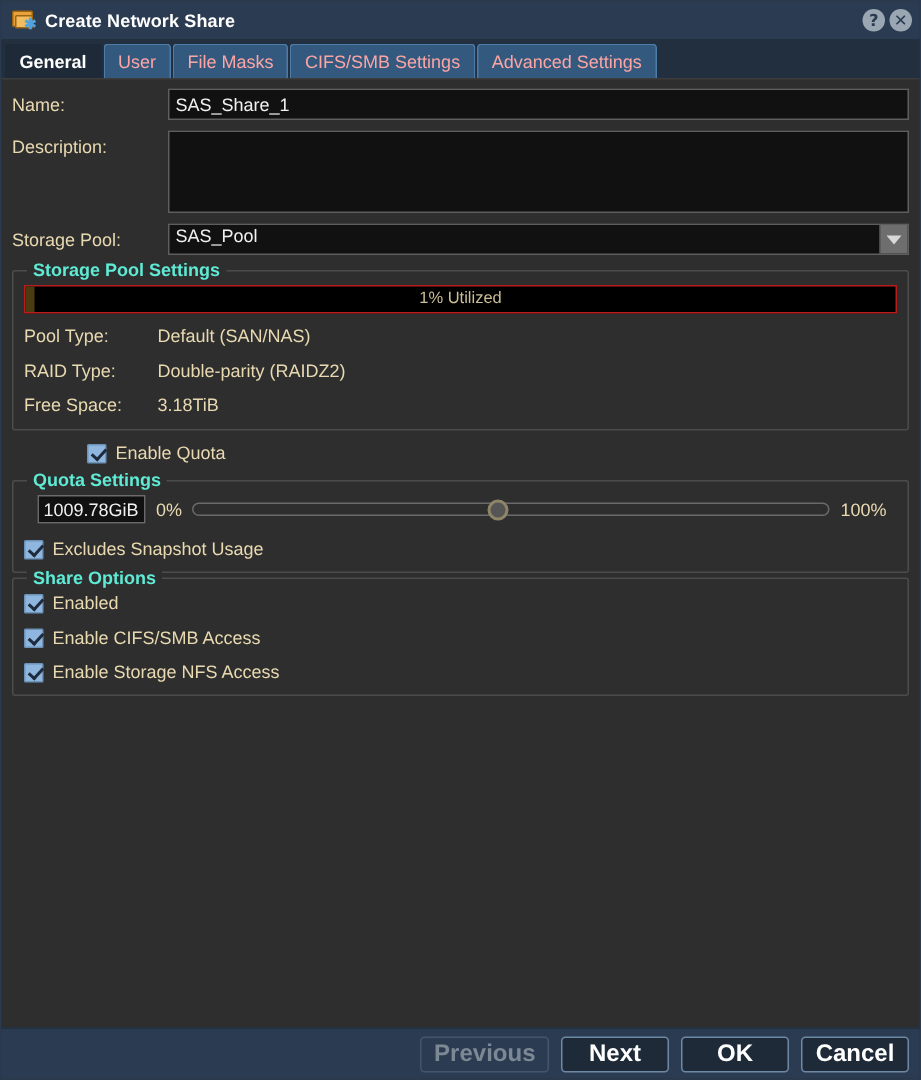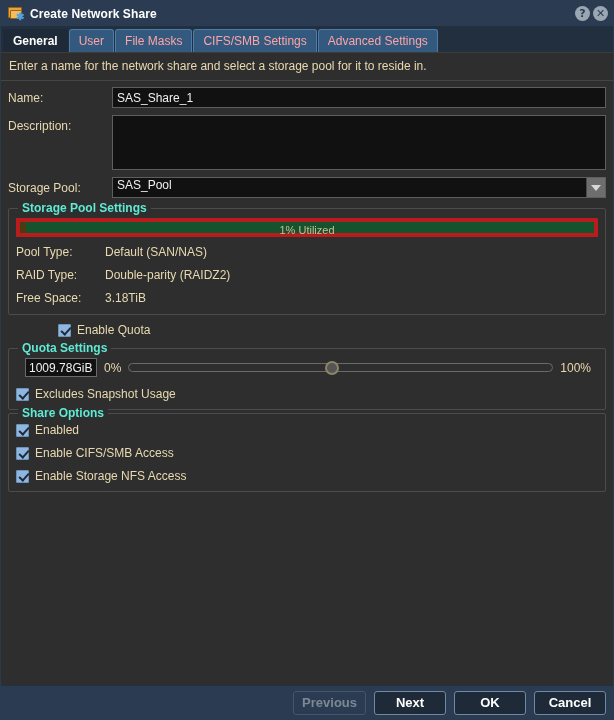--- a/index.html
+++ b/index.html
@@ -224,22 +224,22 @@
     padding: 0 4px;
     color: #5eead4;
     font-size: 12px;
     font-weight: bold;
     white-space: nowrap;
   }
 
   
   .progress {
     height: 19px;
-    border: 4px solid #b91c1c;
-    background: #14532d;
+    border: 1px solid #b91c1c;
+    background: #000000;
     position: relative;
     margin-bottom: 8px;
     text-decoration: underline;
   }
   .progress .fill {
     position: absolute;
     left: 0; top: 0; bottom: 0;
     width: 1%;
     min-width: 4px;
     background: #4a3c12;
@@ -364,21 +364,21 @@
     padding-right: 7px;
     flex: 0 0 auto;
   }
   .btn {
     min-width: 72px;
     height: 24px;
     background: #1e2a38;
     border: 1px solid #6f89a5;
     border-radius: 3px;
     color: #ffffff;
-    font-size: 13px;
+    font-size: 16px;
     font-weight: bold;
     display: flex;
     align-items: center;
     justify-content: center;
     margin-left: 8px;
     cursor: pointer;
     padding: 0 8px;
     font-family: "Liberation Sans", sans-serif;
   }
   .btn.disabled {
@@ -407,21 +407,20 @@
   <div class="tabstrip">
     <div class="tab active">General</div>
     <div class="tab">User</div>
     <div class="tab">File Masks</div>
     <div class="tab">CIFS/SMB Settings</div>
     <div class="tab">Advanced Settings</div>
   </div>
 
   <div class="body">
 
-    <div class="instruction">Enter a name for the network share and select a storage pool for it to reside in.</div>
 
     <div class="form">
 
       <div class="row">
         <div class="lbl">Name:</div>
         <input class="txtinput sel" type="text" value="SAS_Share_1" style="">
       </div>
 
       <div class="row">
         <div class="lbl">Description:</div>

